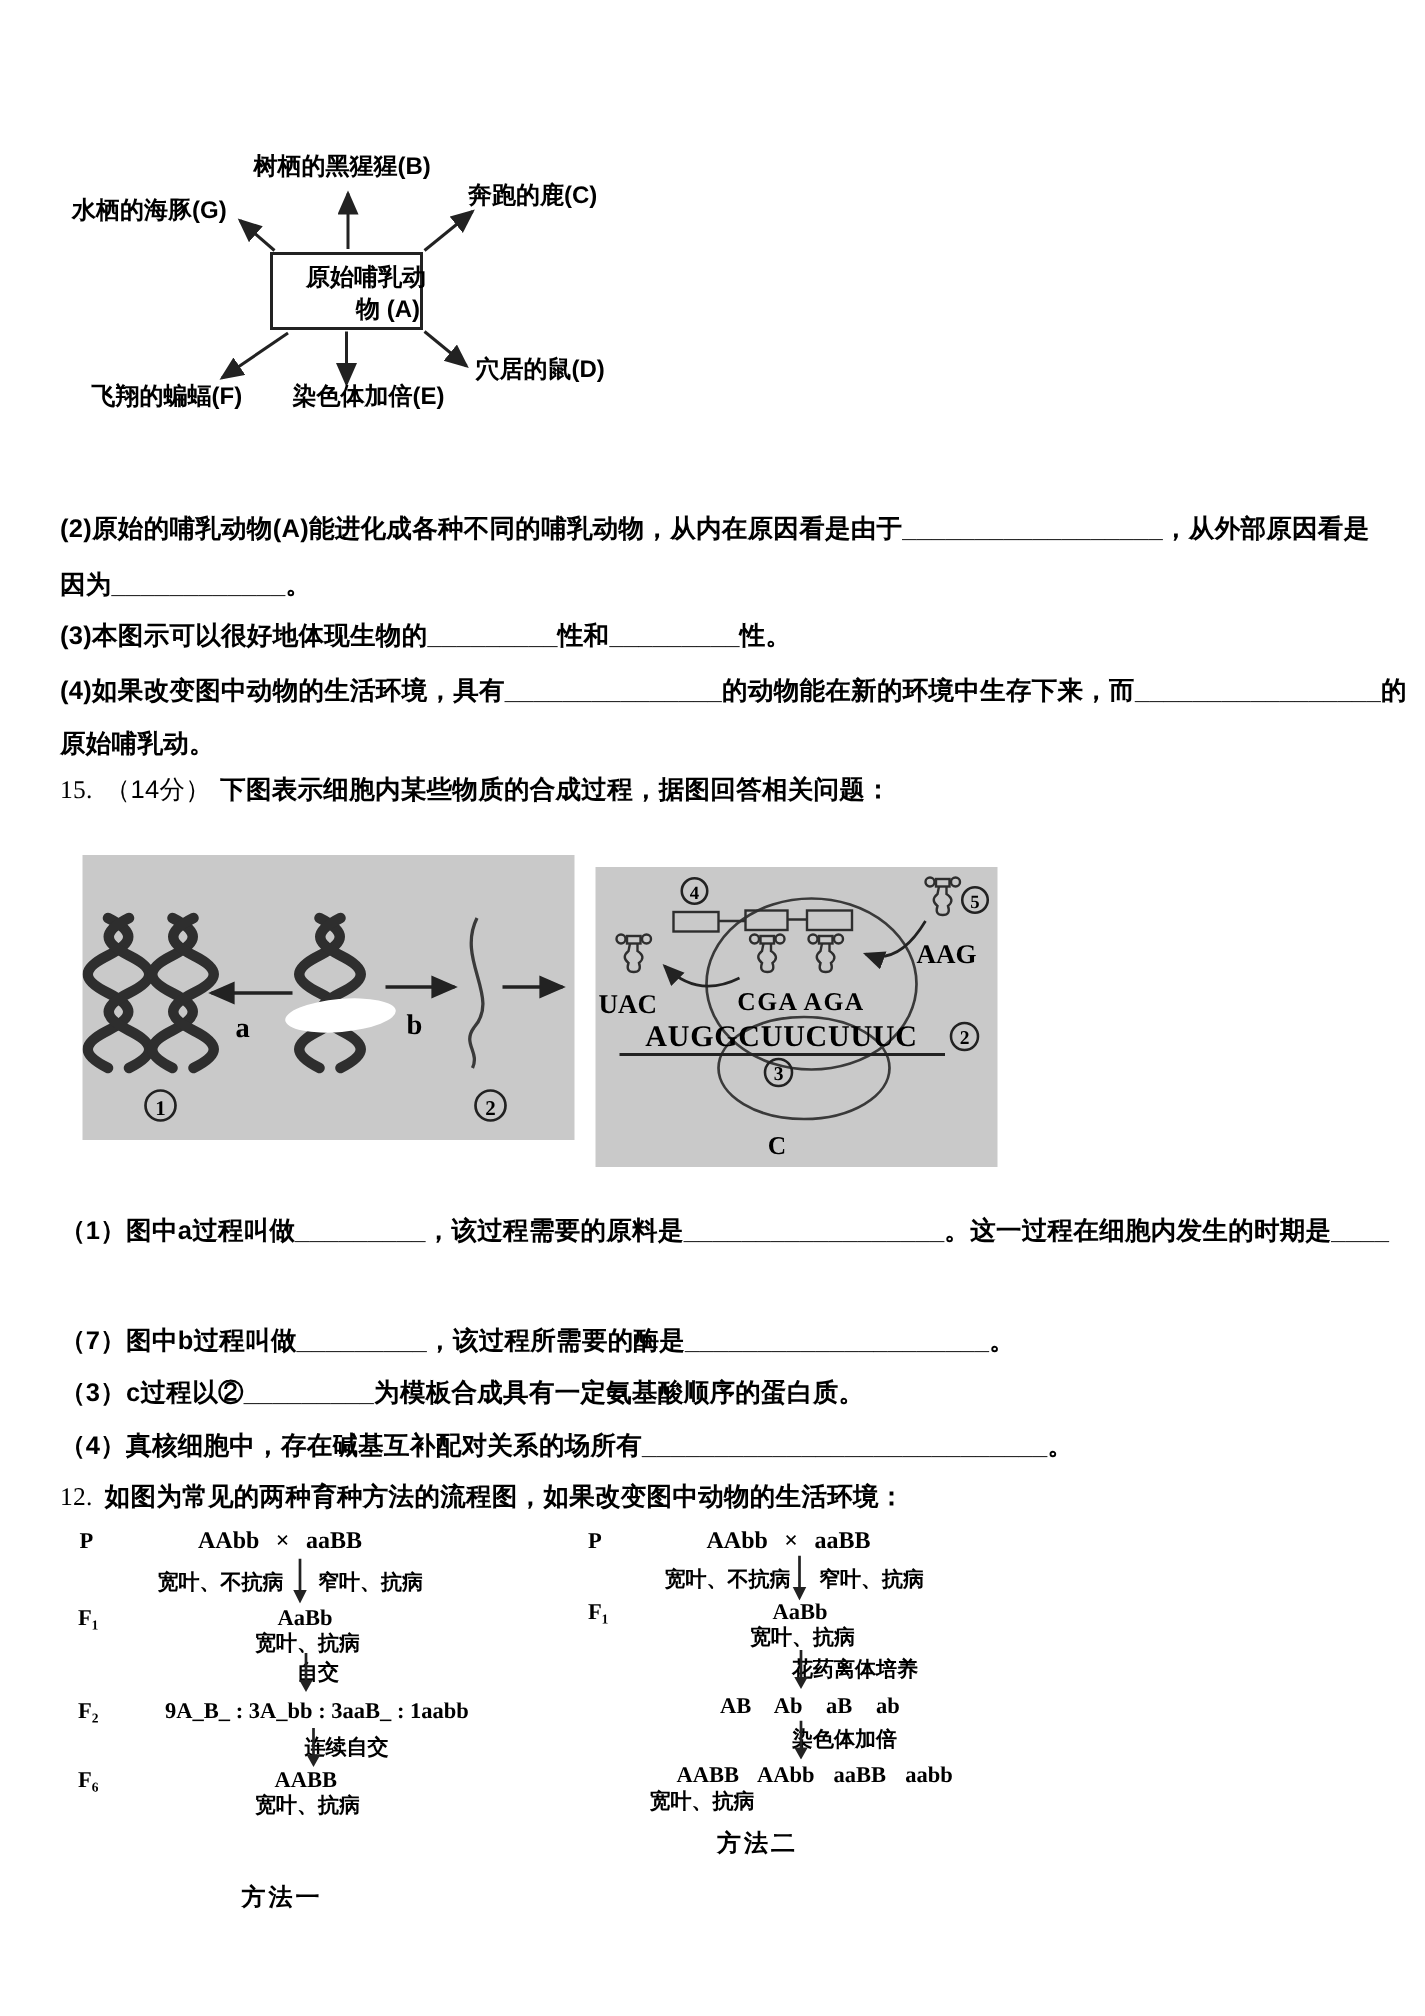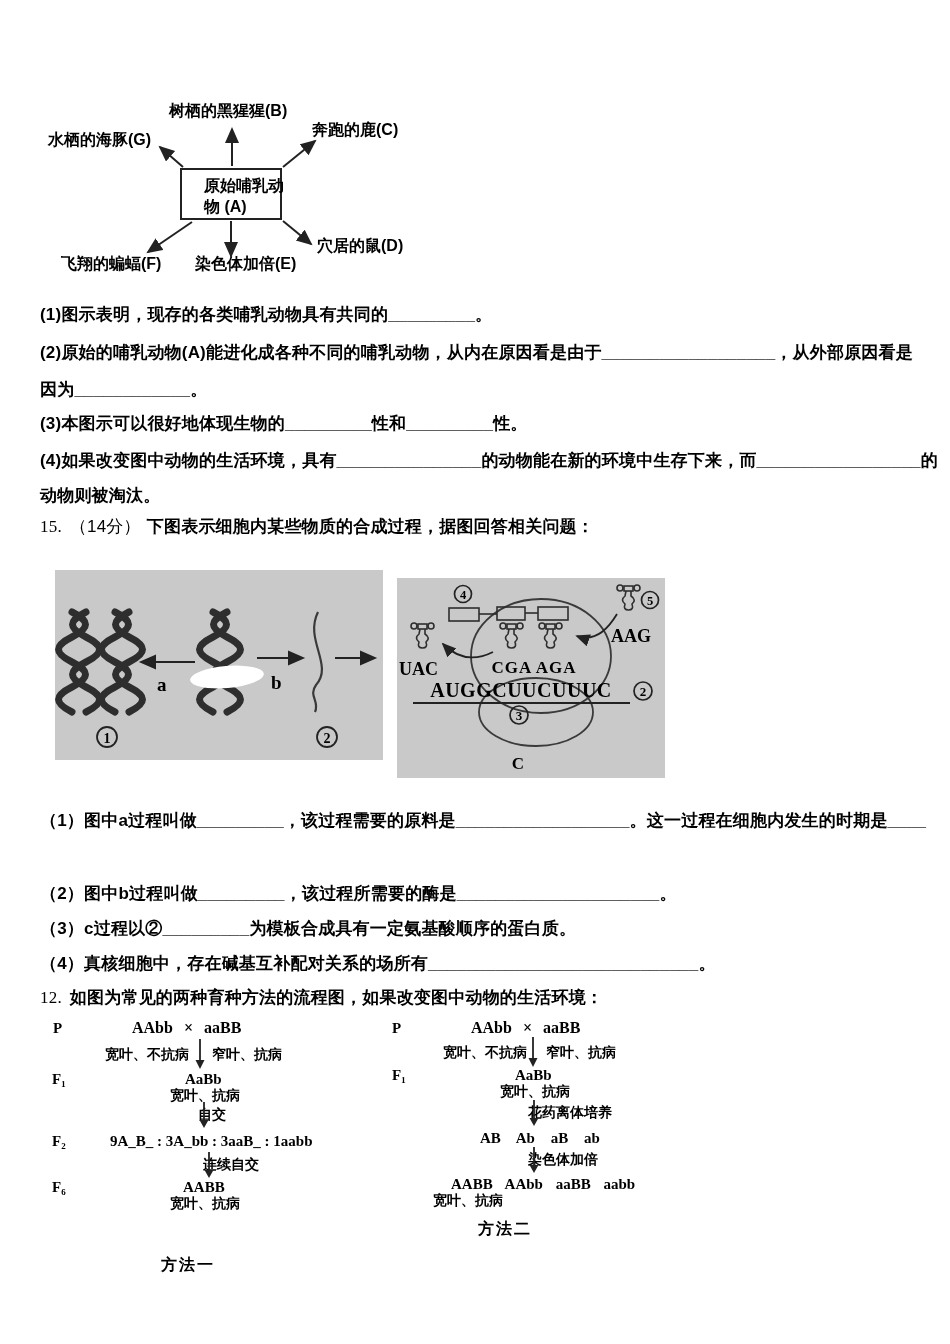--- a/index.html
+++ b/index.html
@@ -19,21 +19,21 @@
   
   .evo{ position:absolute; left:45px; top:93px; width:390px; height:205px; }
   .evo svg{ position:absolute; left:0; top:0; }
   .evo-label{
     position:absolute; font-size:16px; font-weight:700; white-space:nowrap;
   }
   .evo-box{
     position:absolute; left:135px; top:75px; width:102px; height:52px;
     border:2px solid #222; background:#fff;
     font-size:16px; font-weight:700; line-height:21px; padding:5px 0 0 22px;
-    box-sizing:border-box; white-space:nowrap;
+    box-sizing:border-box; white-space:nowrap;text-align:right;
   }
   
   .panel{ position:absolute; background:#c9c9c9; }
   .panel-left{ left:55px; top:570px; width:328px; height:190px; }
   .panel-right{ left:397px; top:578px; width:268px; height:200px; }
   
   .fc{ position:absolute; width:350px; height:235px; }
   .fc *{ position:absolute; white-space:nowrap; }
   .gen{ font-family:"Liberation Serif", serif; font-weight:700; font-size:15px; }
   .geno{ font-family:"Liberation Serif", serif; font-weight:700; font-size:15px; }
@@ -70,26 +70,25 @@
     <div class="evo-label" style="left:3px;  top:37px;">水栖的海豚(G)</div>
     <div class="evo-label" style="left:272px; top:143px;">穴居的鼠(D)</div>
     <div class="evo-label" style="left:150px; top:161px;">染色体加倍(E)</div>
     <div class="evo-label" style="left:16px; top:161px;">飞翔的蝙蝠(F)</div>
     <div class="evo-box">
       <div>原始哺乳动</div>
       <div>物 (A)</div>
     </div>
   </div>
 
-  <div class="qline" style="top:303px;">(1)图示表明，现存的各类哺乳动物具有共同的_________。</div>
   <div class="qline" style="top:341px;">(2)原始的哺乳动物(A)能进化成各种不同的哺乳动物，从内在原因看是由于__________________，从外部原因看是</div>
   <div class="qline" style="top:378px;">因为____________。</div>
   <div class="qline" style="top:412px;">(3)本图示可以很好地体现生物的_________性和_________性。</div>
   <div class="qline" style="top:449px;">(4)如果改变图中动物的生活环境，具有_______________的动物能在新的环境中生存下来，而_________________的</div>
-  <div class="qline" style="top:484px;">动物则被淘汰。</div>
+  <div class="qline" style="top:484px;">原始哺乳动。</div>
 
   <div class="qline" style="top:515px;">
     <span class="qnum">15.</span><span class="qscore">（14分）</span><span>下图表示细胞内某些物质的合成过程，据图回答相关问题：</span>
   </div>
 
   <div class="panel panel-left">
     <svg width="328" height="190" viewBox="0 0 328 190">
       <defs>
         <g id="dhx" stroke="#2e2e2e" stroke-width="7" fill="none" stroke-linecap="round">
           <path d="M8,0 C26,9 26,16 8,25 C-10,34 -10,41 8,50 C26,59 26,66 8,75 C-10,84 -10,91 8,100"></path>
@@ -172,21 +171,21 @@
       </g>
       <g>
         <circle cx="122" cy="137" r="9" stroke="#222" stroke-width="1.7" fill="none"></circle>
         <text x="122" y="142" text-anchor="middle" font-size="13" font-weight="bold" font-family="Liberation Serif, serif">3</text>
       </g>
       <text x="121" y="191" text-anchor="middle" font-family="Liberation Serif, serif" font-weight="bold" font-size="17">C</text>
     </svg>
   </div>
 
   <div class="qline" style="top:809px;">（1）图中a过程叫做_________，该过程需要的原料是__________________。这一过程在细胞内发生的时期是____</div>
-  <div class="qline" style="top:882px;">（2）图中b过程叫做_________，该过程所需要的酶是_____________________。</div>
+  <div class="qline" style="top:882px;">（7）图中b过程叫做_________，该过程所需要的酶是_____________________。</div>
   <div class="qline" style="top:917px;">（3）c过程以②_________为模板合成具有一定氨基酸顺序的蛋白质。</div>
   <div class="qline" style="top:952px;">（4）真核细胞中，存在碱基互补配对关系的场所有____________________________。</div>
 
   <div class="qline" style="top:986px;">
     <span class="qnum">12.</span><span>如图为常见的两种育种方法的流程图，如果改变图中动物的生活环境：</span>
   </div>
 
   <div class="fc" style="left:22px; top:1016px;">
     <span class="gen" style="left:31px; top:4px;">P</span>
     <span class="geno cross-row" style="left:110px; top:3px;">AAbb × aaBB</span>

